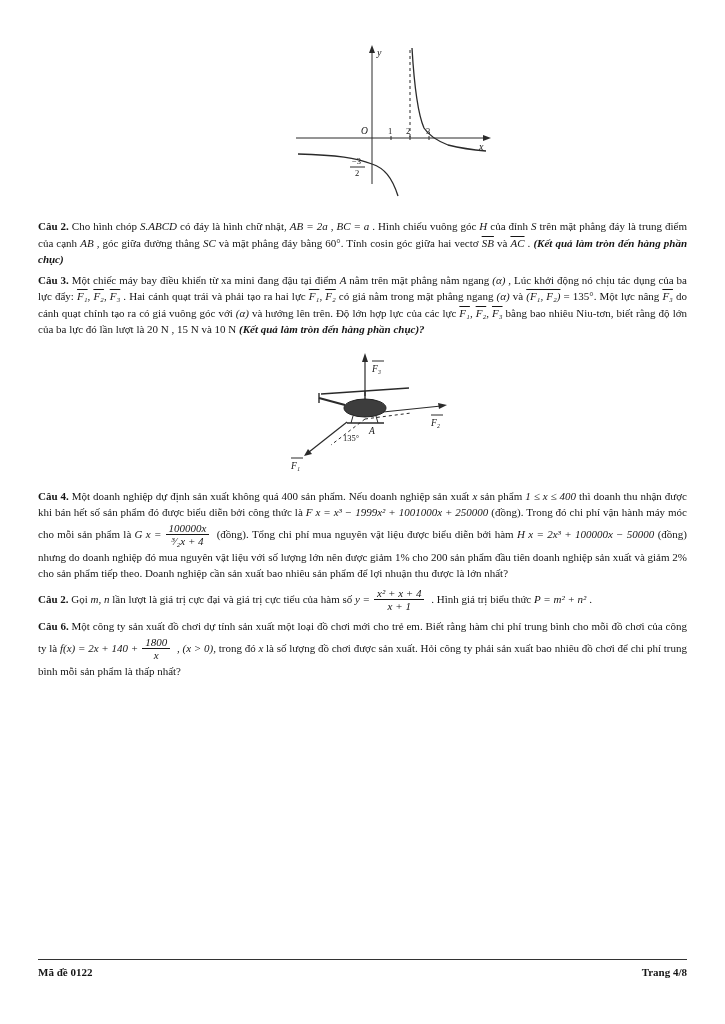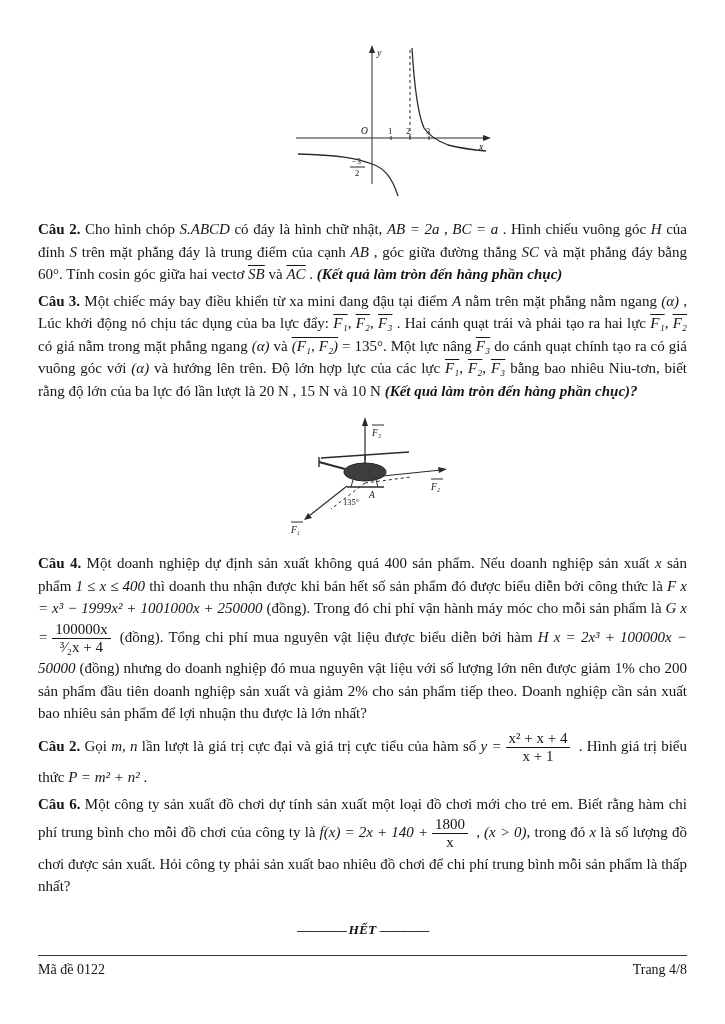--- a/index.html
+++ b/index.html
@@ -2,36 +2,36 @@
 <html><head>
 <meta charset="utf-8">
 <style>
   * { box-sizing: border-box; margin: 0; padding: 0; }
   html,body { background:#e8e8e8; }
   body { font-family:"Liberation Serif","DejaVu Serif",serif; color:#151515; }
   .page {
     width:725px; height:1024px; margin:0 auto; background:#ffffff;
     position:relative; padding:42px 38px 0 38px; overflow:hidden;
   }
-  .q { font-size:15px; line-height:1.5; text-align:justify; margin-bottom:4px; }
+  .q { font-size:11px; line-height:1.5; text-align:justify; margin-bottom:4px; }
   .b  { font-weight:bold; }
   .m  { font-style:italic; }
   .bi { font-weight:bold; font-style:italic; }
   .vec{ font-style:italic; text-decoration:overline; }
   .frac { display:inline-flex; flex-direction:column; align-items:center;
-          vertical-align:middle; margin:1px 4px; line-height:1.15; }
+          vertical-align:middle; font-style:italic; margin:1px 4px; line-height:1.15; }
   .fnum { border-bottom:1px solid #151515; padding:0 3px; }
   .fden { padding:0 3px; }
   .graph-wrap { width:210px; margin:0 auto 14px auto; transform:translateX(30px); }
   .heli-wrap  { width:184px; margin:8px auto 10px auto; transform:translateX(12px); }
   .end { text-align:center; margin-top:24px; font-size:13.5px; }
   .end .dash { letter-spacing:-1.5px; font-weight:bold; }
   .footer { position:absolute; left:38px; right:38px; bottom:46px;
             border-top:1.4px solid #333; padding-top:6px;
-            display:flex; justify-content:space-between; font-size:14px; font-weight:normal; }
+            display:flex; justify-content:space-between; font-size:11px; font-weight:bold; }
   svg text { font-family:"Liberation Serif","DejaVu Serif",serif; fill:#151515; }
   svg .it { font-style:italic; }
   svg line, svg path, svg polyline { stroke:#2a2a2a; fill:none; }
 </style>
 </head>
 <body>
 
 <div class="page">
 
   <div class="graph-wrap">
@@ -106,24 +106,19 @@
       </span><span> (đồng). Tổng chi phí mua nguyên vật liệu được biểu diễn bởi hàm </span><span class="m">H x = 2x³ + 100000x − 50000</span><span> (đồng) nhưng do doanh nghiệp đó mua nguyên vật liệu với số lượng lớn nên được giảm 1% cho 200 sản phẩm đầu tiên doanh nghiệp sản xuất và giảm 2% cho sản phẩm tiếp theo. Doanh nghiệp cần sản xuất bao nhiêu sản phẩm để lợi nhuận thu được là lớn nhất?</span></p>
   <p class="q"><span class="b">Câu 2.</span><span> Gọi </span><span class="m">m, n</span><span> lần lượt là giá trị cực đại và giá trị cực tiểu của hàm số </span><span class="m">y =</span><span class="frac">
         <span class="fnum">x² + x + 4</span>
         <span class="fden">x + 1</span>
       </span><span> . Hình giá trị biểu thức </span><span class="m">P = m² + n²</span><span> .</span></p>
   <p class="q"><span class="b">Câu 6.</span><span> Một công ty sản xuất đồ chơi dự tính sản xuất một loại đồ chơi mới cho trẻ em. Biết rằng hàm chi phí trung bình cho mỗi đồ chơi của công ty là </span><span class="m">f(x) = 2x + 140 +</span><span class="frac">
         <span class="fnum">1800</span>
         <span class="fden">x</span>
       </span><span class="m"> , (x &gt; 0),</span><span> trong đó </span><span class="m">x</span><span> là số lượng đồ chơi được sản xuất. Hỏi công ty phải sản xuất bao nhiêu đồ chơi để chi phí trung bình mỗi sản phẩm là thấp nhất?</span></p>
 
-  <div class="end">
-    <span class="dash">————</span>
-    <span class="bi">HẾT</span>
-    <span class="dash">————</span>
-  </div>
 
   <div class="footer">
     <span>Mã đề 0122</span>
     <span>Trang 4/8</span>
   </div>
 
 </div>
 
 </body></html>

